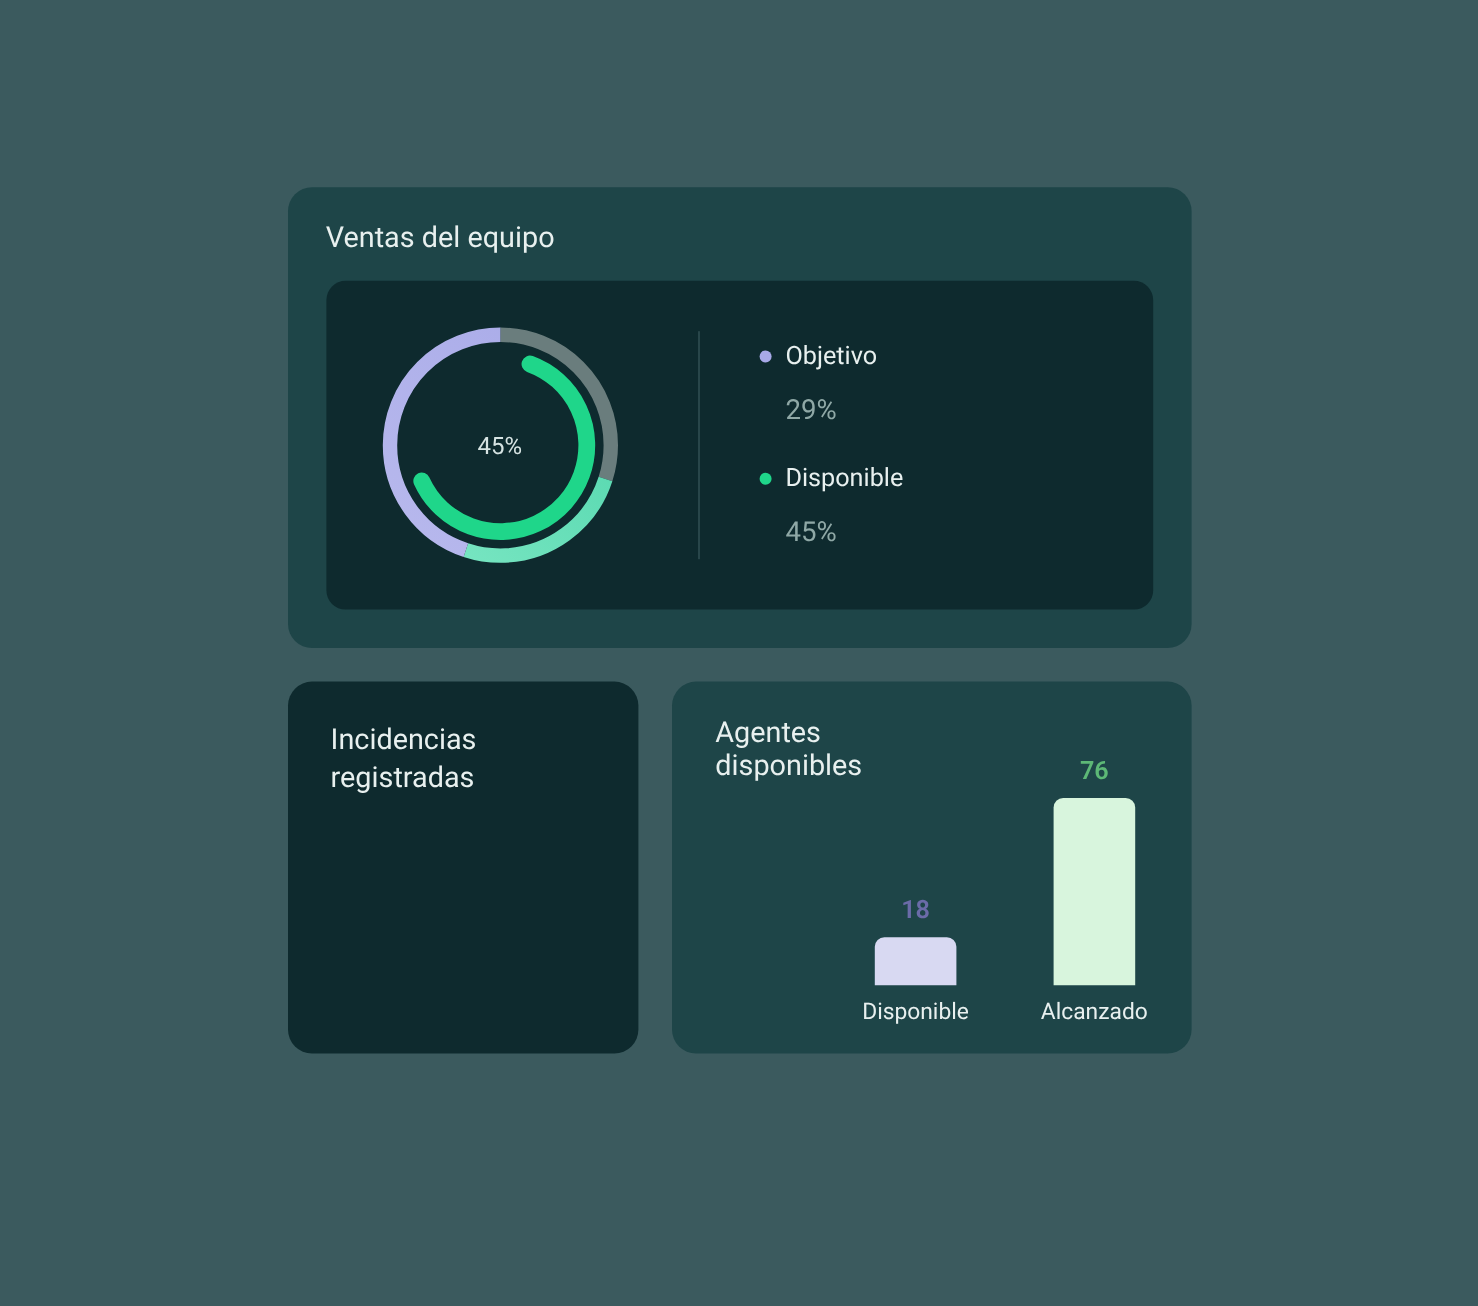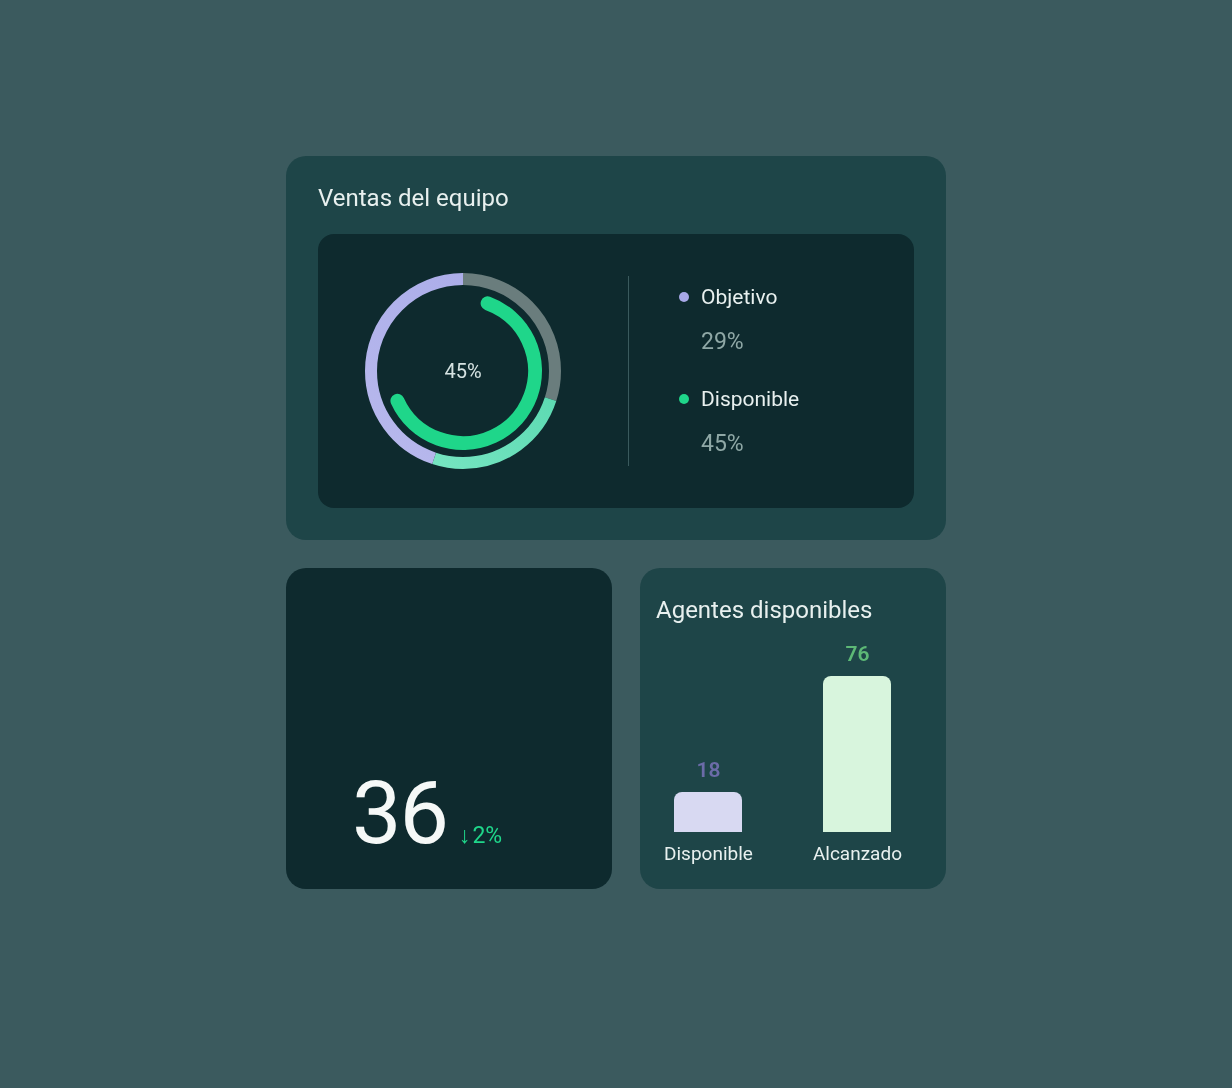--- a/index.html
+++ b/index.html
@@ -13,21 +13,21 @@
       height: 1088px;
       background: #3b5a5e;
       font-family: -apple-system, BlinkMacSystemFont, 'Segoe UI', Roboto, sans-serif;
       display: flex;
       align-items: flex-start;
       justify-content: center;
       padding-top: 156px;
     }
     
     .dashboard {
-      width: 660px;
+      width: 753px;
       display: flex;
       flex-direction: column;
       gap: 28px;
     }
     
     .card-sales {
       background: #1e4548;
       border-radius: 20px;
       padding: 28px 32px 32px 32px;
     }
@@ -166,25 +166,25 @@
       gap: 2px;
     }
     
     .arrow-down {
       font-size: 23px;
     }
     
     .card-agents {
       background: #1e4548;
       border-radius: 20px;
-      padding: 28px 36px 24px 16px;
+      padding: 28px 36px 24px 36px;
       flex: 1;
       min-height: 310px;
       display: flex;
-      flex-direction: column;
+      flex-direction: row;
     }
     
     .card-agents-title {
       color: #e8f0ef;
       font-size: 24px;
       font-weight: 400;
       margin-bottom: 18px;
     }
     
     .bars-container {
@@ -289,27 +289,21 @@
           <div class="legend-value">45%</div>
         </div>
       </div>
 
     </div>
   </div>
 
   <div class="bottom-row">
 
     <div class="card-incidents">
-      <div class="incidents-value-row">
-        <div class="incidents-number">36</div>
-        <div class="incidents-delta">
-          <span class="arrow-down">↓</span>
-          <span>2%</span>
-        </div>
-      </div>
+      <div class="card-incidents-title">Incidencias registradas</div>
     </div>
 
     <div class="card-agents">
       <div class="card-agents-title">Agentes disponibles</div>
       <div class="bars-container">
         <div class="bar-group">
           <div class="bar-value bar-value-available">18</div>
           <div class="bar bar-available"></div>
           <div class="bar-label">Disponible</div>
         </div>

